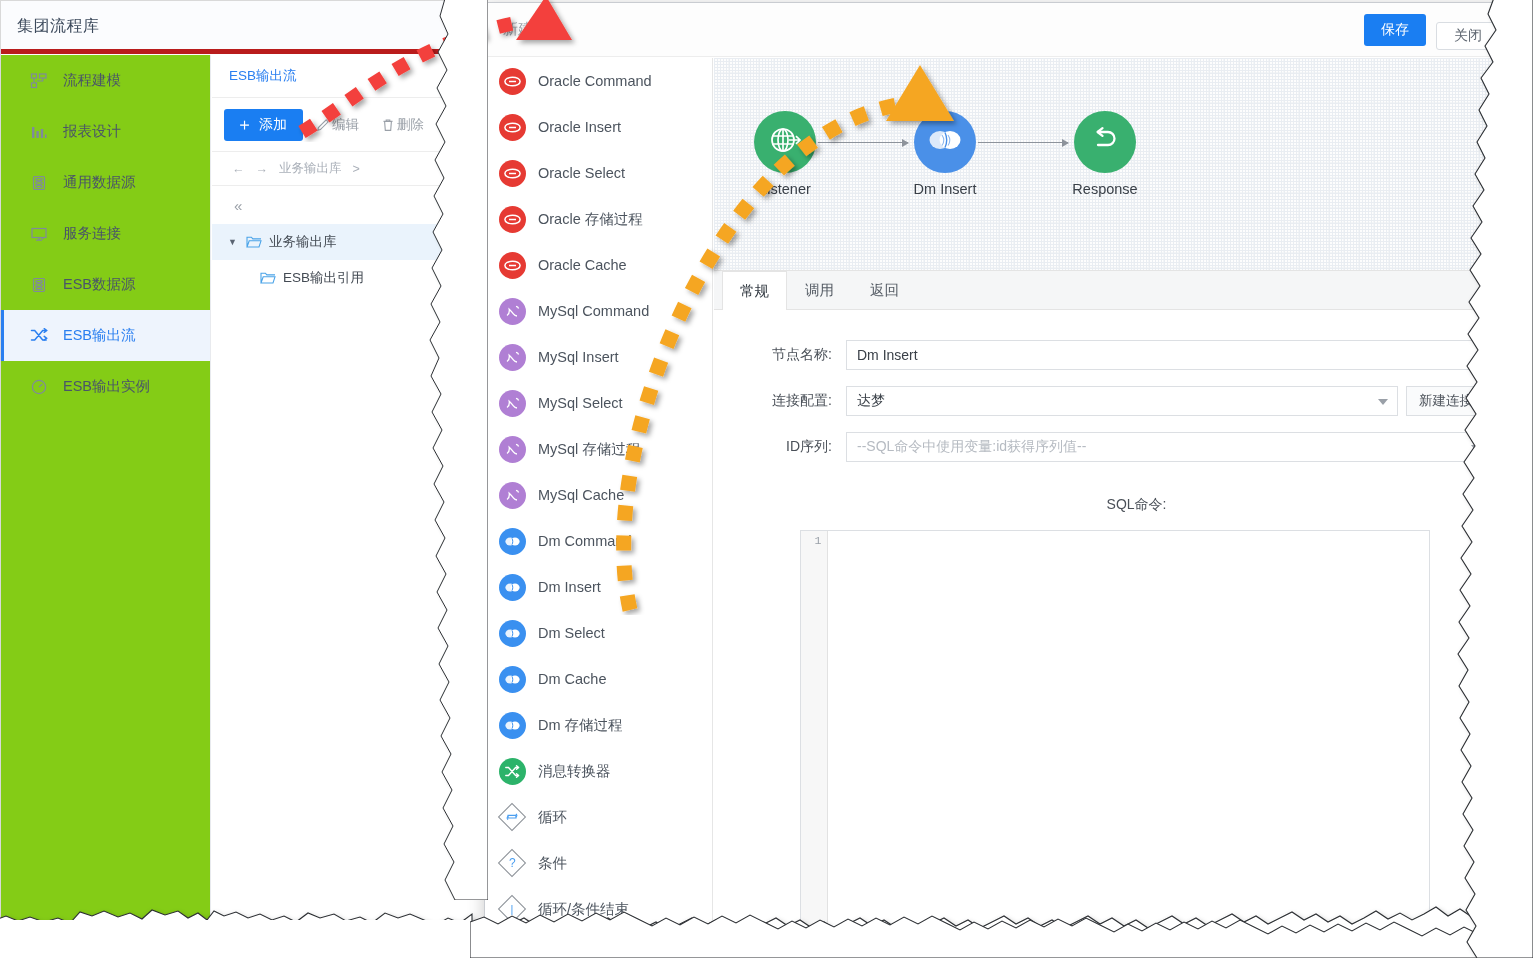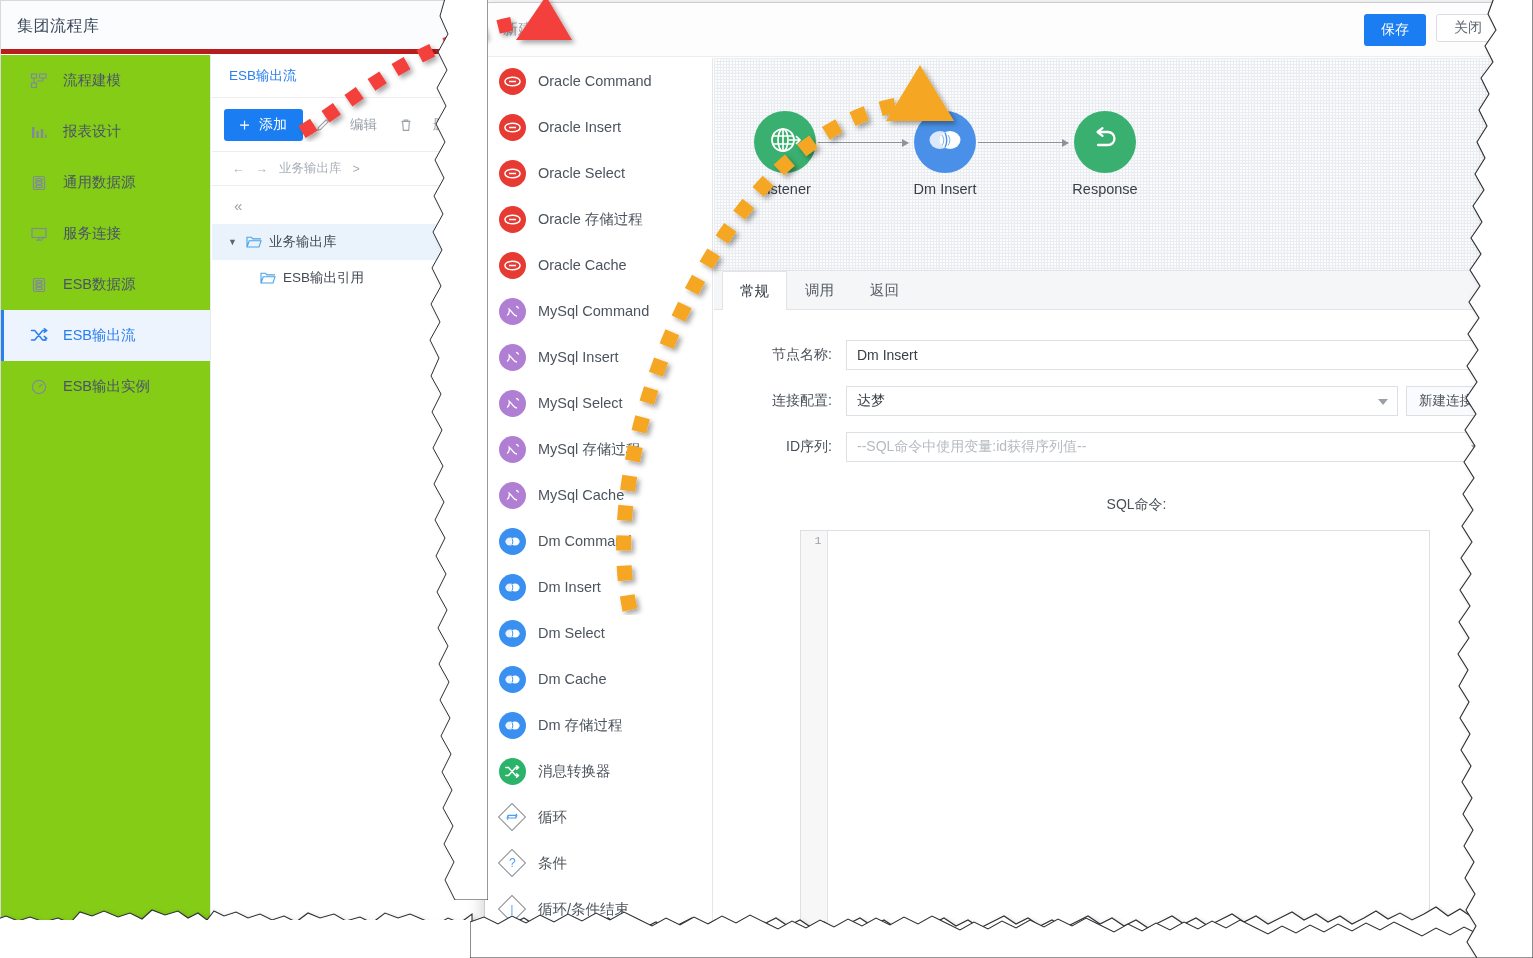--- a/index.html
+++ b/index.html
@@ -68,21 +68,21 @@
     display: flex; align-items: center; padding-left: 12px; gap: 4px;
   }
   #btn-add {
     background: #1a7ef2; color: #fff; border: none; border-radius: 3px;
     height: 32px; padding: 0 16px 0 12px; font-size: 14px; cursor: pointer;
     display: flex; align-items: center; gap: 6px;
     font-family: "Liberation Sans", sans-serif;
   }
   #btn-add .plus { font-size: 17px; line-height: 1; font-weight: 300; }
   .tb-btn {
-    display: flex; align-items: center; gap: 20px; color: #9aa0a8;
+    display: flex; align-items: center; gap: 2px; color: #9aa0a8;
     font-size: 13.5px; padding: 0 9px; height: 32px; cursor: pointer;
   }
   .tb-btn svg { display:block; }
   #lp-breadcrumb {
     height: 34px; border-bottom: 1px solid #ededed;
     display: flex; align-items: center; padding-left: 20px; gap: 11px;
     font-size: 12.5px; color: #a9afb8;
   }
   #lp-collapse {
     height: 38px; display: flex; align-items: center; padding-left: 22px;
@@ -120,20 +120,21 @@
   #dlg-actions { position: absolute; right: 13px; top: 11px; display: flex; gap: 10px; }
   #btn-save {
     background: #1a7ef2; color: #fff; border: none; border-radius: 3px;
     height: 32px; padding: 0 17px; font-size: 14px; cursor: pointer;
     font-family: "Liberation Sans", sans-serif;
   }
   #btn-close {
     background: #fff; color: #5e6670; border: 1px solid #d9dde2; border-radius: 3px;
     height: 28px; padding: 0 17px; font-size: 14px; cursor: pointer;
     font-family: "Liberation Sans", sans-serif;
+    margin-top: 8px;
   }
 
   
   #palette {
     position: absolute; left: 0; top: 55px; width: 228px; height: 875px;
     background: #fff; border-right: 1px solid #e6e6e6; overflow: hidden;
   }
   .pal-item {
     height: 46px; display: flex; align-items: center; padding-left: 14px;
     font-size: 14.5px; color: #4c545e; cursor: pointer; gap: 12px;

